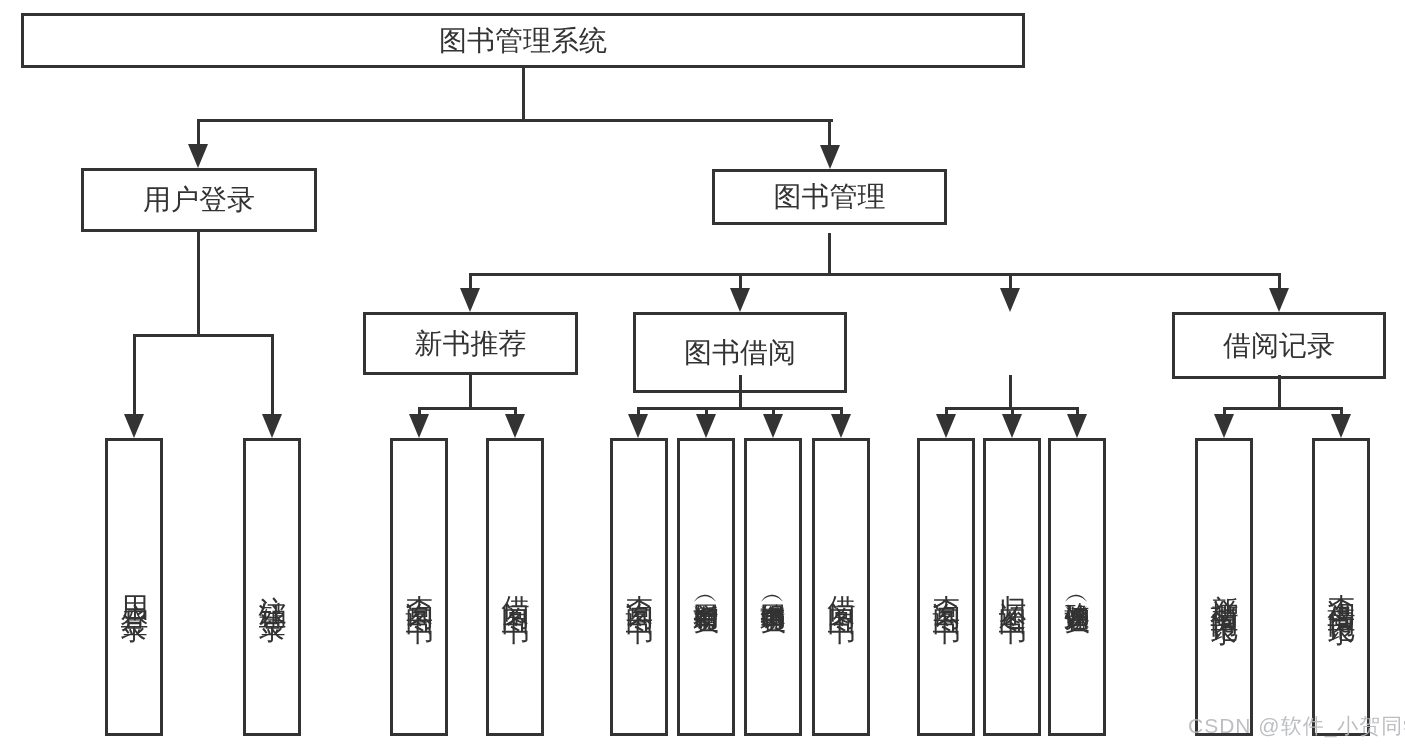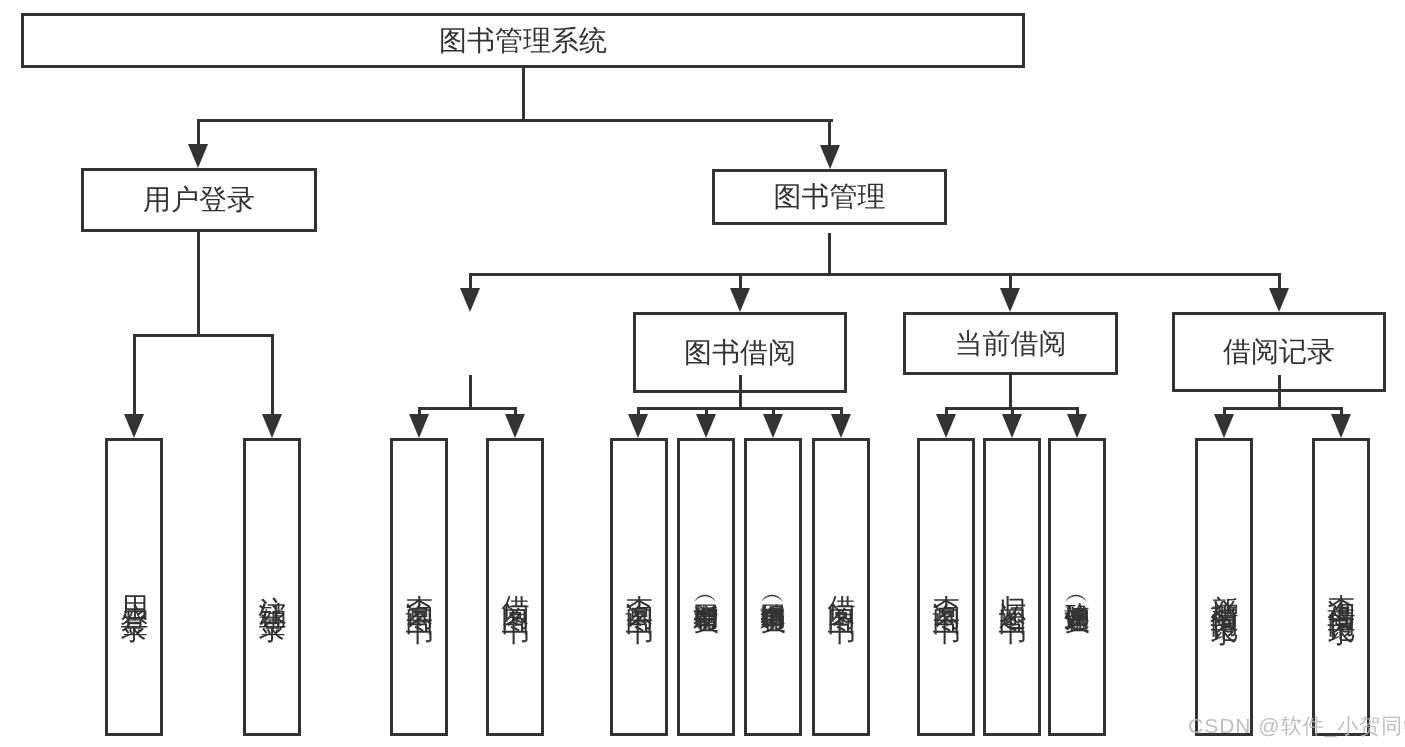--- a/index.html
+++ b/index.html
@@ -60,27 +60,27 @@
     <span>图书管理系统</span>
   </div>
 
   <div class="box" style="left:81px;top:168px;width:236px;height:64px">
     <span>用户登录</span>
   </div>
   <div class="box" style="left:712px;top:169px;width:235px;height:56px">
     <span>图书管理</span>
   </div>
 
+  <div class="box" style="left:363px;top:312px;width:215px;height:63px">
+    <span>新书推荐</span>
+  </div>
   <div class="box" style="left:633px;top:312px;width:214px;height:81px">
     <span>图书借阅</span>
   </div>
-  <div class="box" style="left:903px;top:312px;width:215px;height:63px">
-    <span>当前借阅</span>
-  </div>
-  <div class="box" style="left:1172px;top:312px;width:214px;height:80px">
+  <div class="box" style="left:1172px;top:312px;width:214px;height:67px">
     <span>借阅记录</span>
   </div>
 
   <div class="box" style="left:105px;top:438px;width:58px;height:298px">
     <span class="vtext">用户登录</span>
   </div>
   <div class="box" style="left:243px;top:438px;width:58px;height:298px">
     <span class="vtext">注销登录</span>
   </div>
   <div class="box" style="left:390px;top:438px;width:58px;height:298px">

